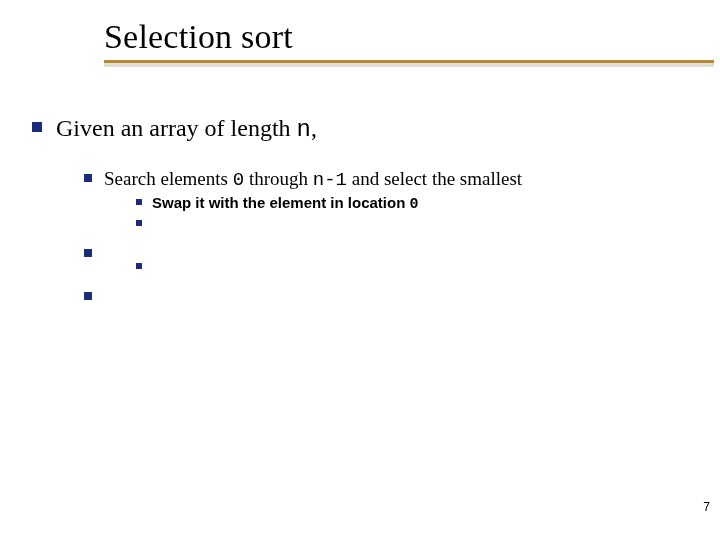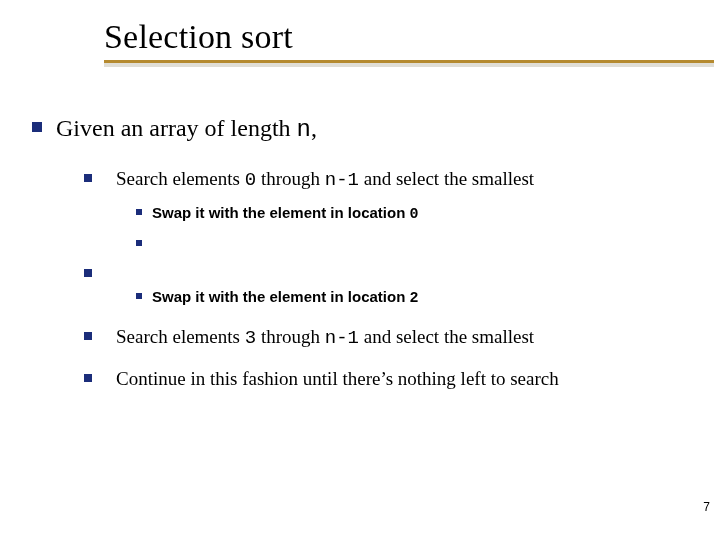--- a/index.html
+++ b/index.html
@@ -15,25 +15,25 @@
   .txt { color: #000; }
   .mono { font-family: "Courier New", Courier, monospace; }
   
   .lvl1 { margin-left: 0px; }
   .lvl1 .bullet { margin-top: 9px; margin-right: 14px; }
   .lvl1 .txt { font-size: 24px; line-height: 1.25; }
   .lvl1 .mono { font-size: 24px; }
   
   .lvl2 { margin-left: 52px; margin-top: 16px; }
   .lvl2 .bullet { width: 8px; height: 8px; margin-top: 7px; margin-right: 12px; }
-  .lvl2 .txt { font-size: 19px; line-height: 1.25; margin-left: 12px; }
+  .lvl2 .txt { font-size: 19px; line-height: 1.25; }
   .lvl2 .mono { font-size: 19px; }
   .lvl2.extra-gap { margin-top: 22px; }
   
-  .lvl3 { margin-left: 104px; margin-top: 10px; }
+  .lvl3 { margin-left: 104px; margin-top: 0; }
   .lvl3 .bullet { width: 6px; height: 6px; margin-top: 6px; margin-right: 10px; }
   .lvl3 .txt { font-size: 15px; font-family: Arial, Helvetica, sans-serif; line-height: 1.3; }
   .lvl3 .txt .strong { font-weight: 700; }
   .lvl3 .mono { font-family: "Courier New", Courier, monospace; font-size: 15px; font-weight: 700; }
   .pagenum { position: absolute; right: 10px; bottom: 10px; font-family: Arial, Helvetica, sans-serif; font-size: 12px; color: #000; }
 </style>
 </head>
 <body>
 
 <div class="slide">
@@ -68,33 +68,23 @@
 
     <div class="row lvl3">
       <span class="bullet"></span>
     </div>
 
     <div class="row lvl2">
       <span class="bullet"></span>
     </div>
     <div class="row lvl3">
       <span class="bullet"></span>
-      <span class="txt">
-        <span class="strong">Swap it with the element in location </span><span class="mono">2</span>
-      </span>
     </div>
 
     <div class="row lvl2">
       <span class="bullet"></span>
-      <span class="txt">
-        <span>Search elements </span><span class="mono">3</span><span> through </span><span class="mono">n-1</span><span> and select the smallest</span>
-      </span>
     </div>
 
-    <div class="row lvl2">
-      <span class="bullet"></span>
-      <span class="txt">Continue in this fashion until there’s nothing left to search</span>
-    </div>
 
   </div>
 
   <div class="pagenum">7</div>
 </div>
 
 </body></html>

